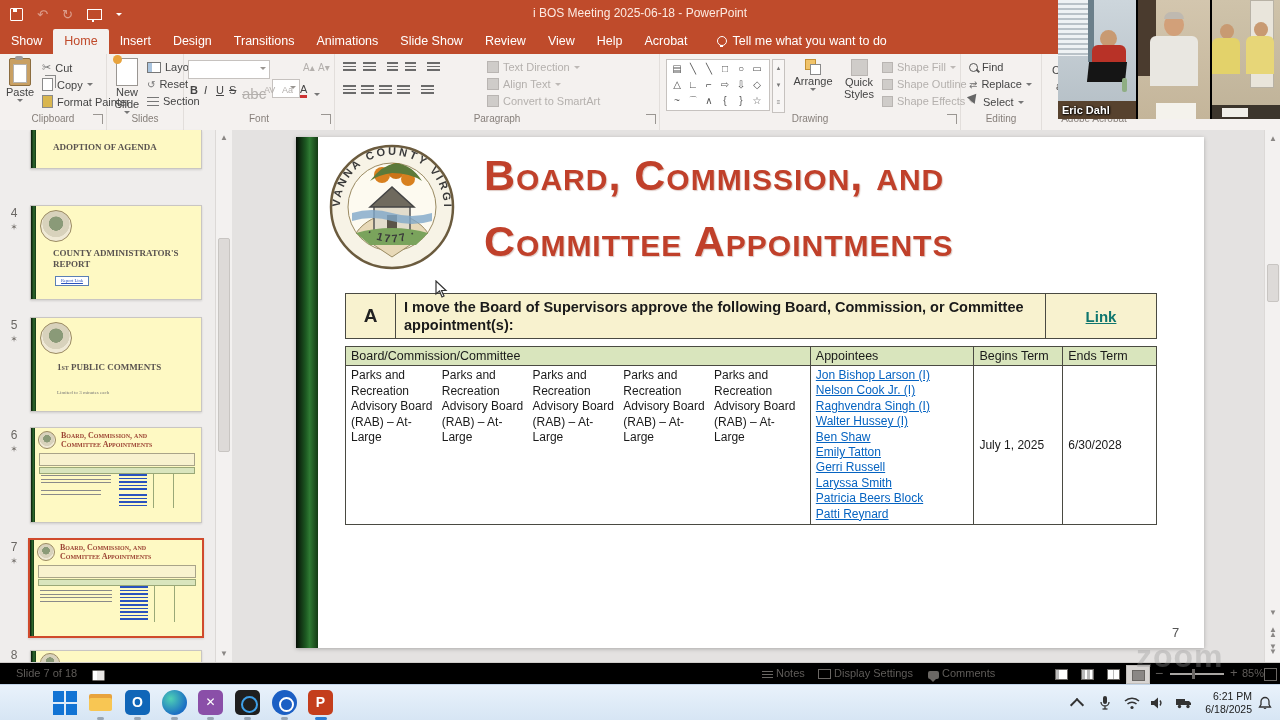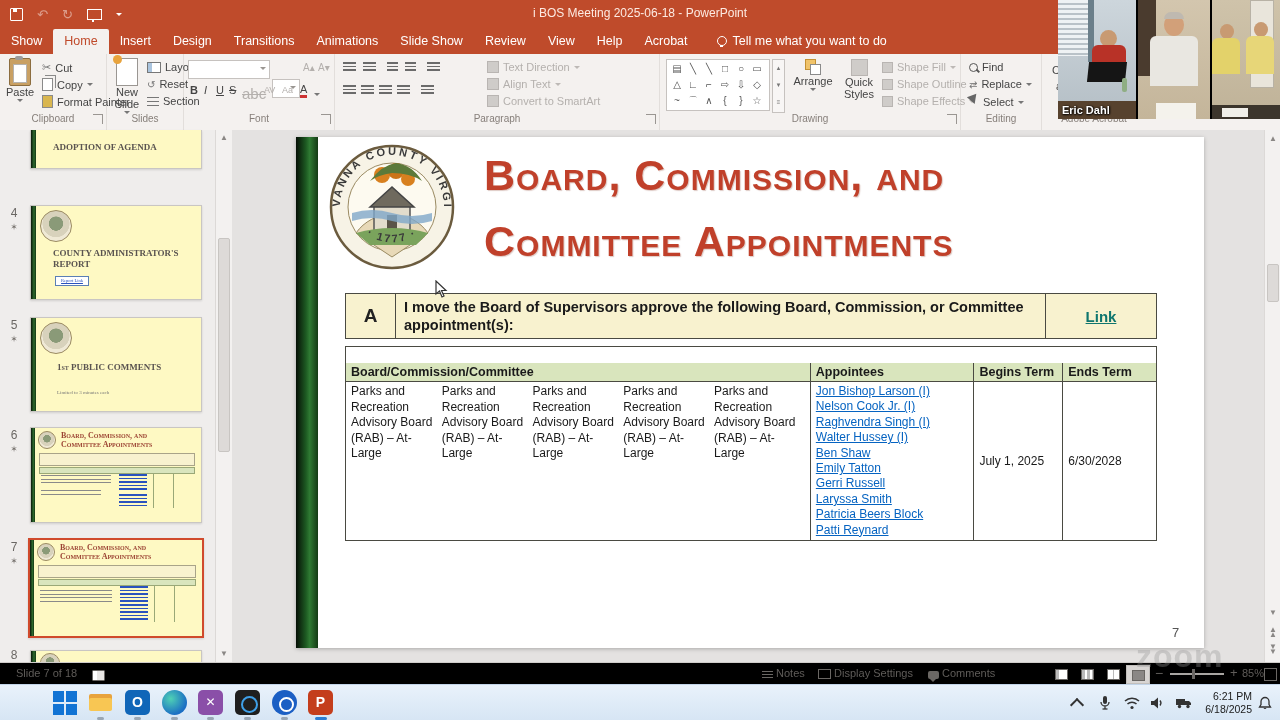--- a/index.html
+++ b/index.html
@@ -99,21 +99,21 @@
   .slide{position:absolute;left:296px;top:137px;width:908px;height:511px;background:#fff;box-shadow:0 1px 4px rgba(0,0,0,.25);}
   .slide-band{position:absolute;left:0;top:0;width:22px;height:511px;background:linear-gradient(90deg,#060f06,#1d5a22 45%,#2f7a33 62%,#143a15);}
   .slide-title{position:absolute;left:188px;font-weight:bold;font-variant:small-caps;color:#c0402a;font-size:43px;letter-spacing:1px;text-shadow:1px 1px 1px rgba(120,40,20,.25);white-space:nowrap;}
   .motion{position:absolute;left:49px;top:156px;width:812px;height:46px;display:flex;background:#f8f2cf;border:1.5px solid #4a4a42;box-sizing:border-box;}
   .motion .cellA{width:49px;border-right:1.5px solid #4a4a42;display:flex;align-items:center;justify-content:center;font-weight:bold;font-size:19px;color:#222;}
   .motion .cellT{flex:1;display:flex;align-items:center;padding:0 8px;font-weight:bold;font-size:14.5px;color:#1a1a1a;line-height:18px;}
   .motion .cellL{width:110px;border-left:1.5px solid #4a4a42;display:flex;align-items:center;justify-content:center;}
   .motion .cellL span{color:#0f766e;font-weight:bold;font-size:15px;text-decoration:underline;}
   .apptable{position:absolute;left:49px;top:209px;width:812px;border:1.2px solid #4a4a42;box-sizing:border-box;font-size:12px;color:#1a1a1a;}
   .trow{display:flex;}
-  .thead{background:#d9e5bd;font-weight:bold;font-size:12.5px;margin-top:16px;}
+  .thead{background:#d9e5bd;font-weight:normal;font-size:12.5px;}
   .tcell{box-sizing:border-box;border-right:1px solid #4a4a42;padding:2px 5px;}
   .tcell:last-child{border-right:none;}
   .c1{width:466px;} .c2{width:164px;} .c3{width:89px;} .c4{width:93px;}
   .tbody{border-top:1px solid #4a4a42;height:158px;}
   .boardlines{display:flex;flex-direction:row;justify-content:center;line-height:15.6px;}
   .applinks{line-height:15.4px;padding-top:2px;}
   .applinks div{color:#0563c1;text-decoration:underline;}
   .termcell{display:flex;align-items:center;}
   .pagenum{position:absolute;left:876px;top:488px;font-size:13px;color:#555;}
   .cursor{position:absolute;z-index:30;}

